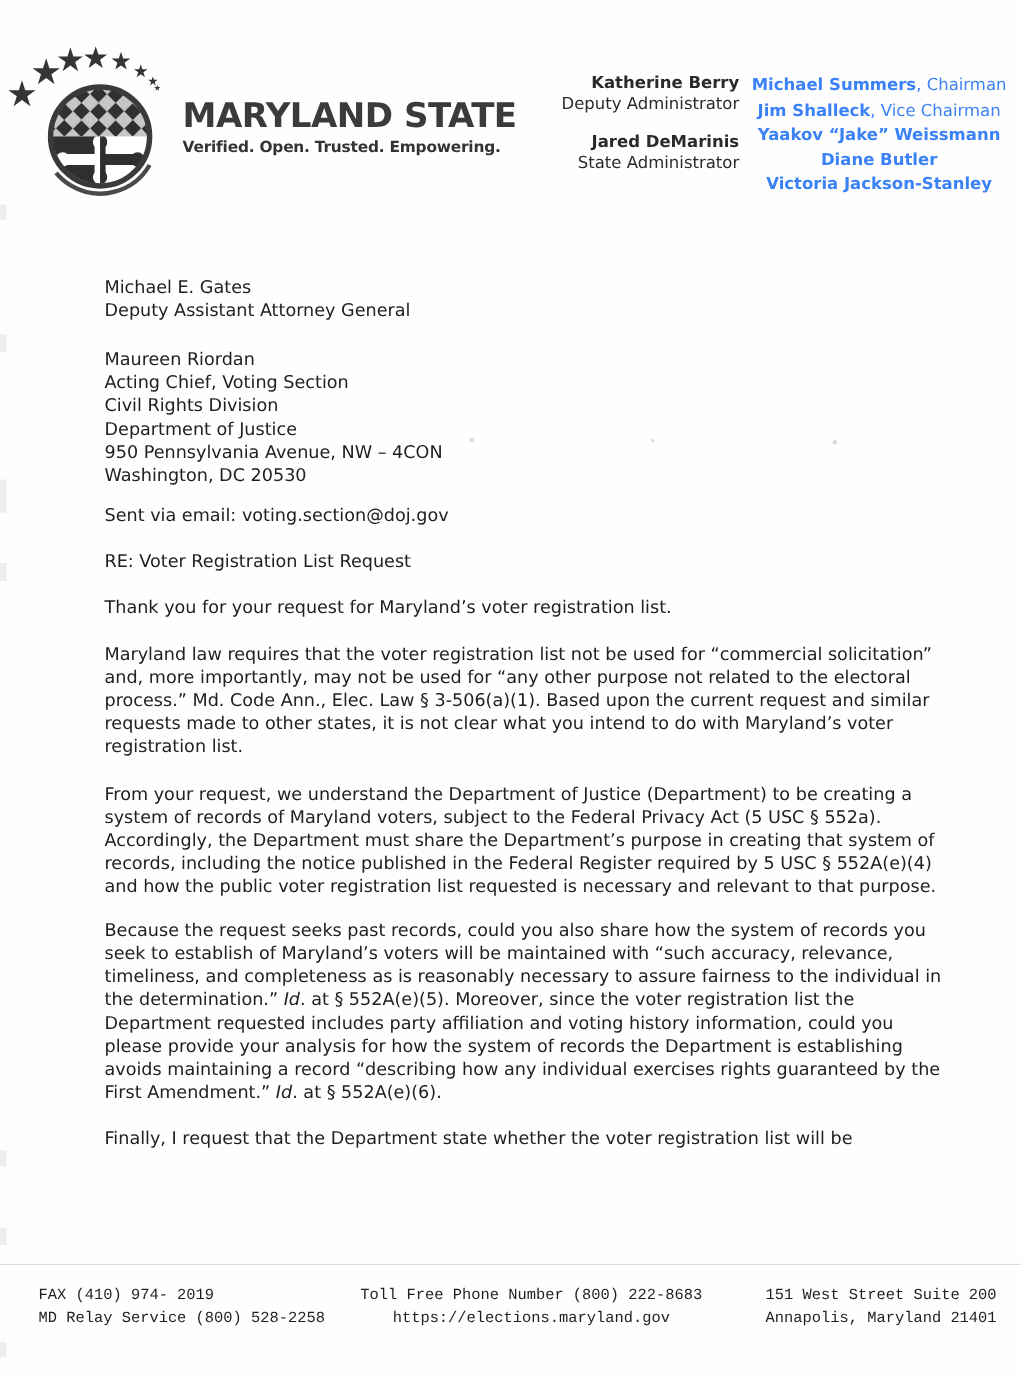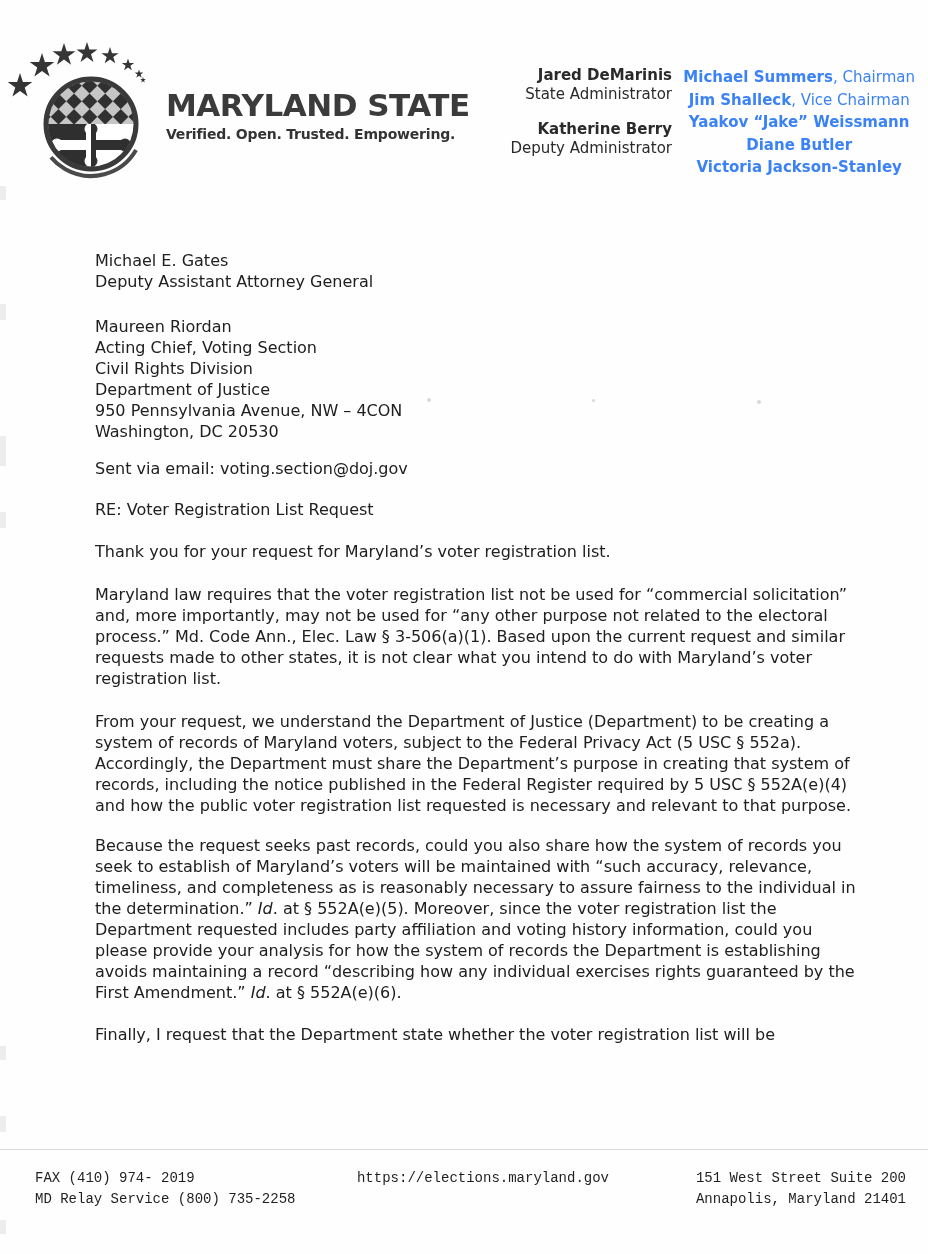--- a/index.html
+++ b/index.html
@@ -143,26 +143,26 @@
       </svg>
     </div>
 
     <div class="logo-text">
       <div class="logo-line1">MARYLAND STATE</div>
       <div class="logo-tagline">Verified. Open. Trusted. Empowering.</div>
     </div>
 
     <div class="admins">
       <div class="admin">
+        <div class="b">Katherine Berry</div>
+        <div>Deputy Administrator</div>
+      </div>
+      <div class="admin">
         <div class="b">Jared DeMarinis</div>
         <div>State Administrator</div>
-      </div>
-      <div class="admin">
-        <div class="b">Katherine Berry</div>
-        <div>Deputy Administrator</div>
       </div>
     </div>
 
     <div class="board">
       <div><span class="b">Michael Summers</span><span>, Chairman</span></div>
       <div><span class="b">Jim Shalleck</span><span>, Vice Chairman</span></div>
       <div><span class="b">Yaakov “Jake” Weissmann</span><span></span></div>
       <div><span class="b">Diane Butler</span><span></span></div>
       <div><span class="b">Victoria Jackson-Stanley</span><span></span></div>
     </div>
@@ -198,23 +198,24 @@
       <span>Because the request seeks past records, could you also share how the system of records you seek to establish of Maryland’s voters will be maintained with “such accuracy, relevance, timeliness, and completeness as is reasonably necessary to assure fairness to the individual in the determination.”  </span><span class="it">Id</span><span>. at § 552A(e)(5). Moreover, since the voter registration list the Department requested includes party affiliation and voting history information, could you please provide your analysis for how the system of records the Department is establishing avoids maintaining a record “describing how any individual exercises rights guaranteed by the First Amendment.” </span><span class="it">Id</span><span>. at § 552A(e)(6).</span>
     </p>
 
     <p>Finally, I request that the Department state whether the voter registration list will be</p>
   </main>
 
   <div class="footer-rule"></div>
   <footer>
     <div class="f-block f-left">
       <div>FAX (410) 974- 2019</div>
-      <div>MD Relay Service (800) 735-2258</div>
+      <div>MD Relay Service (800) 528-2258</div>
     </div>
     <div class="f-block f-center">
+      <div>Toll Free Phone Number (800) 222-8683</div>
       <div>https://elections.maryland.gov</div>
     </div>
     <div class="f-block f-right">
       <div>151 West Street Suite 200</div>
       <div>Annapolis, Maryland 21401</div>
     </div>
   </footer>
 
 </div>
 

